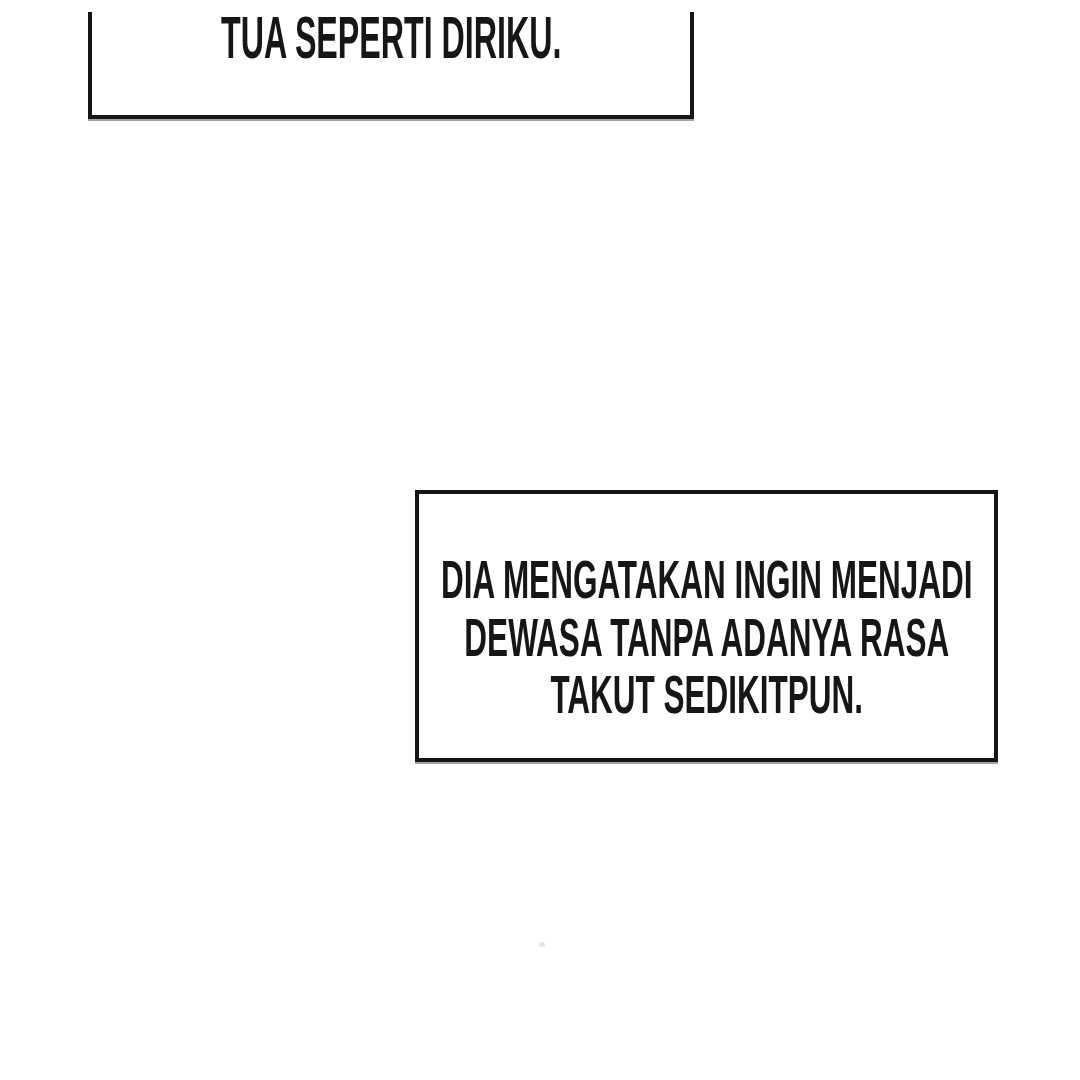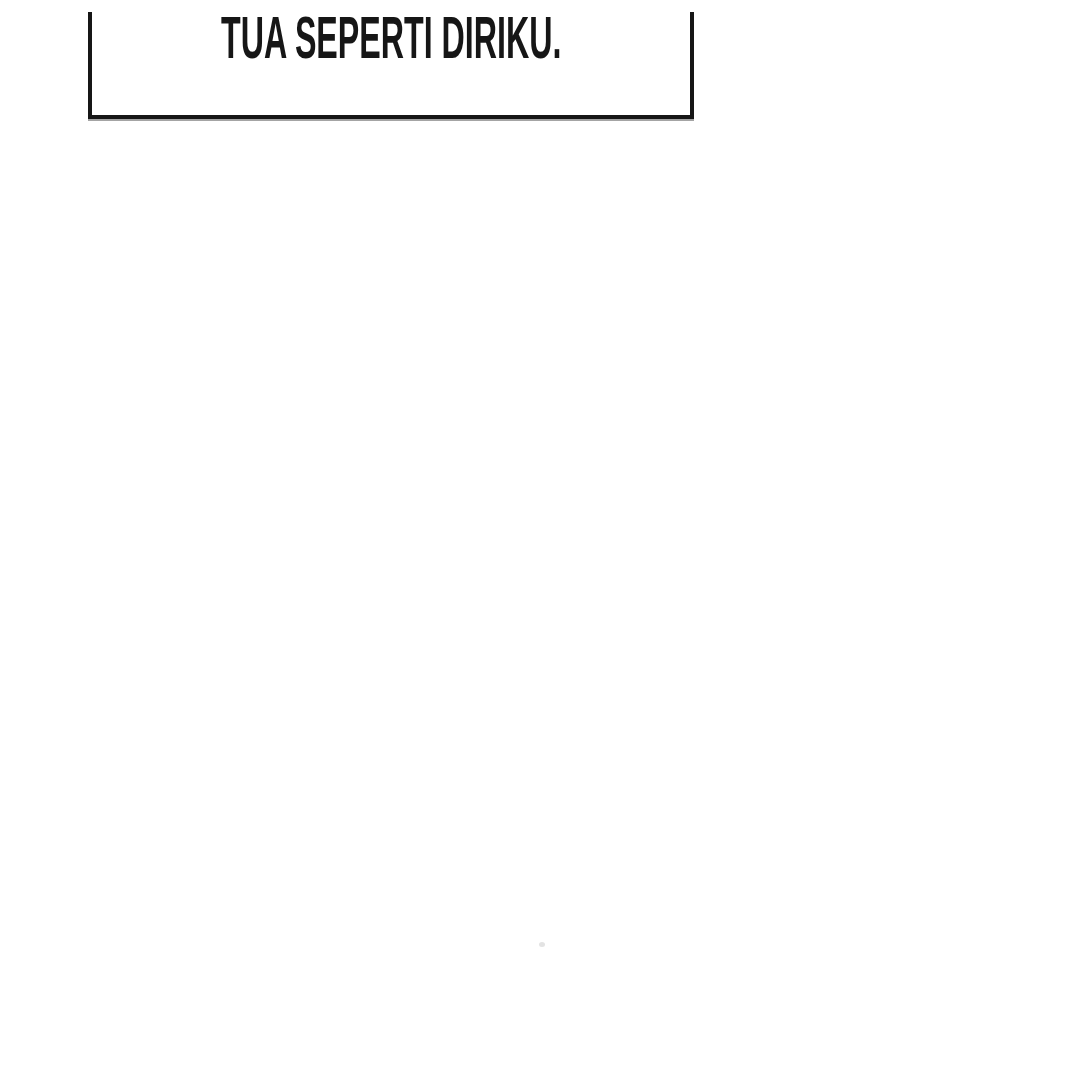--- a/index.html
+++ b/index.html
@@ -72,16 +72,23 @@
 <body>
 
 <div class="page">
 
   <div class="bubble bubble-top">
     <div class="txt">
       <div class="line">TUA SEPERTI DIRIKU.</div>
     </div>
   </div>
 
+  <div class="bubble bubble-middle">
+    <div class="txt">
+      <div class="line">DIA MENGATAKAN INGIN MENJADI</div>
+      <div class="line">DEWASA TANPA ADANYA RASA</div>
+      <div class="line">TAKUT SEDIKITPUN.</div>
+    </div>
+  </div>
 
   <div class="speck"></div>
 
 </div>
 
 </body></html>

